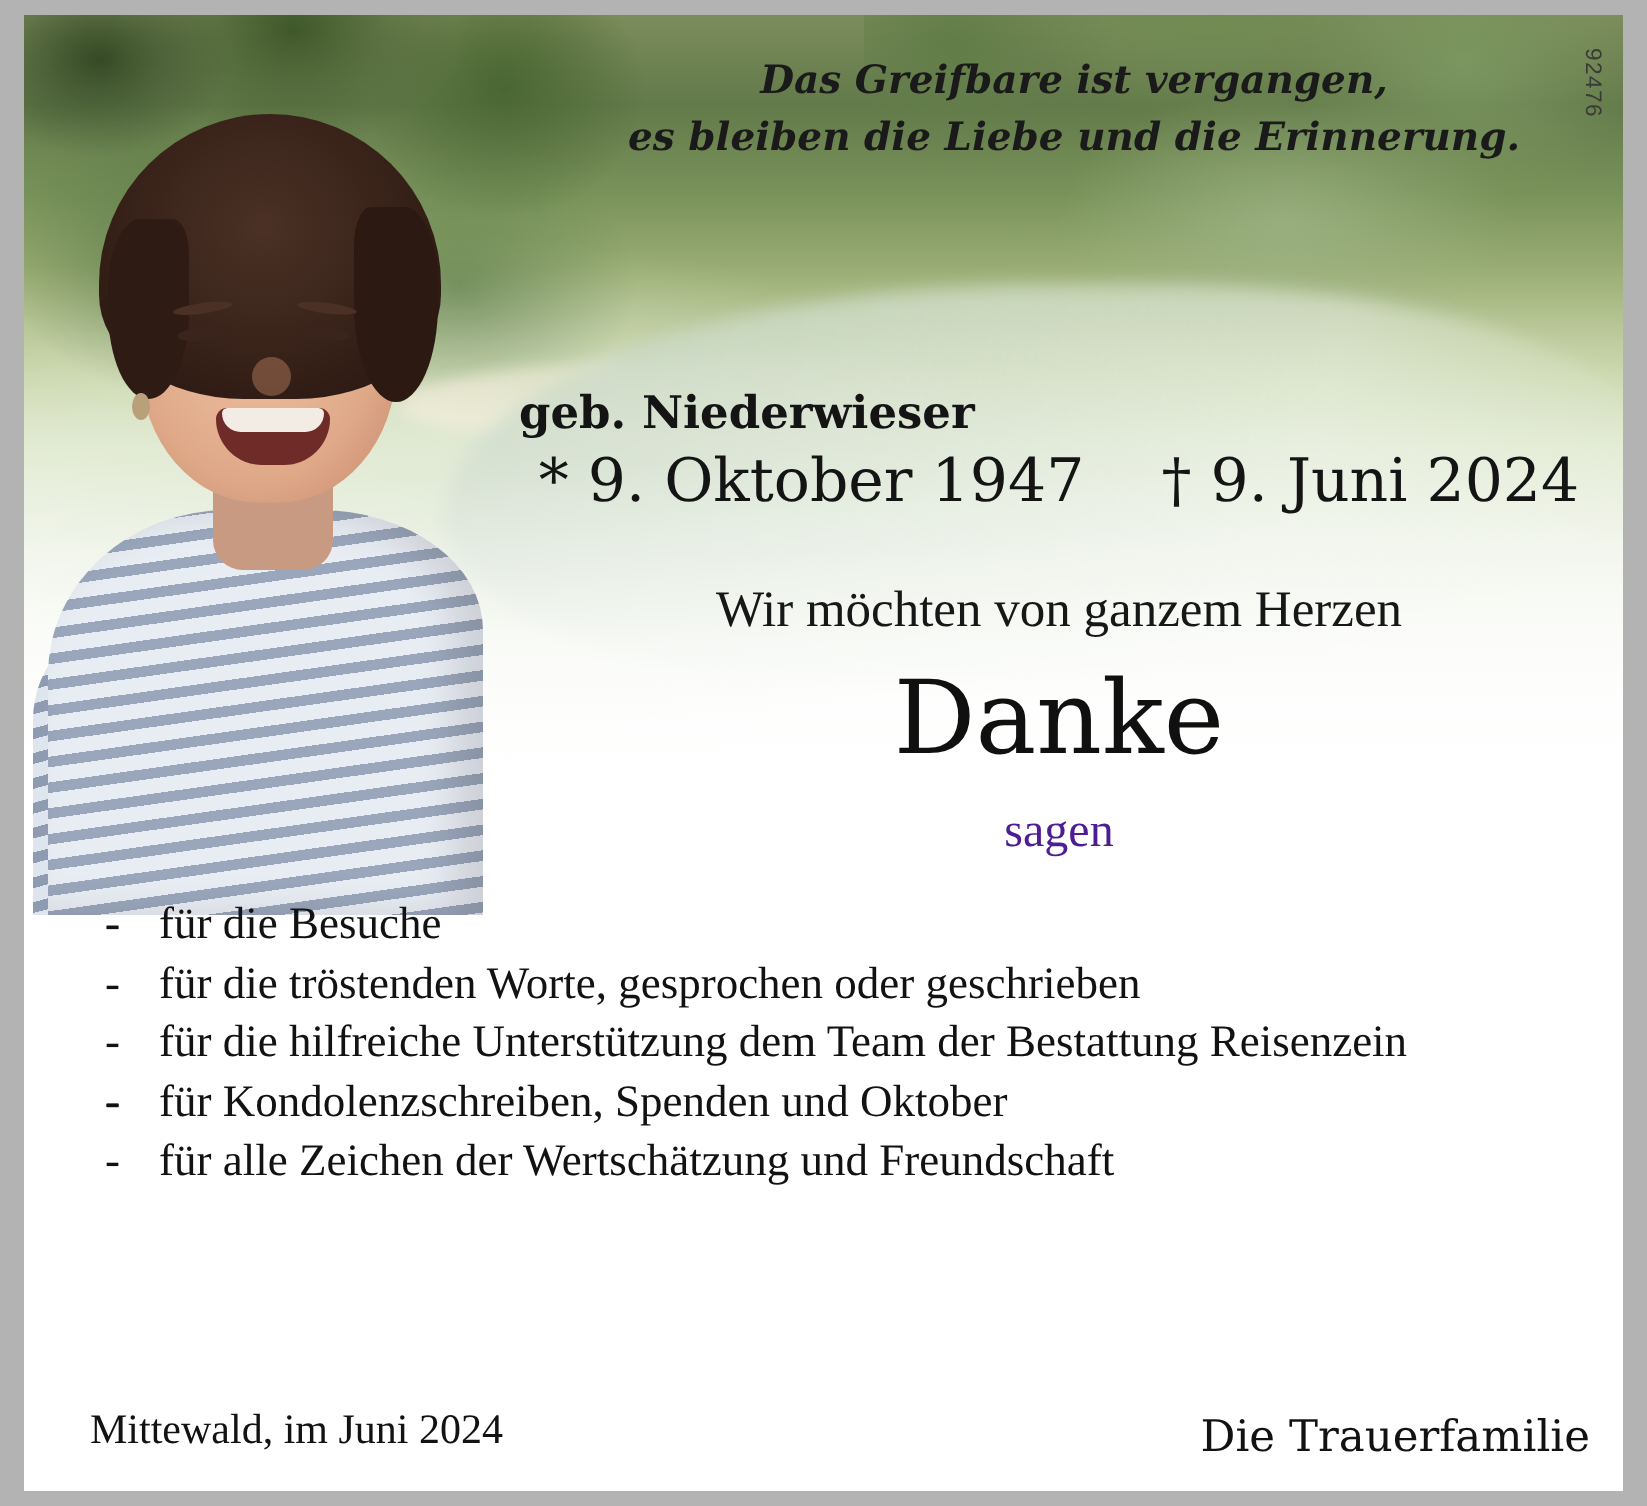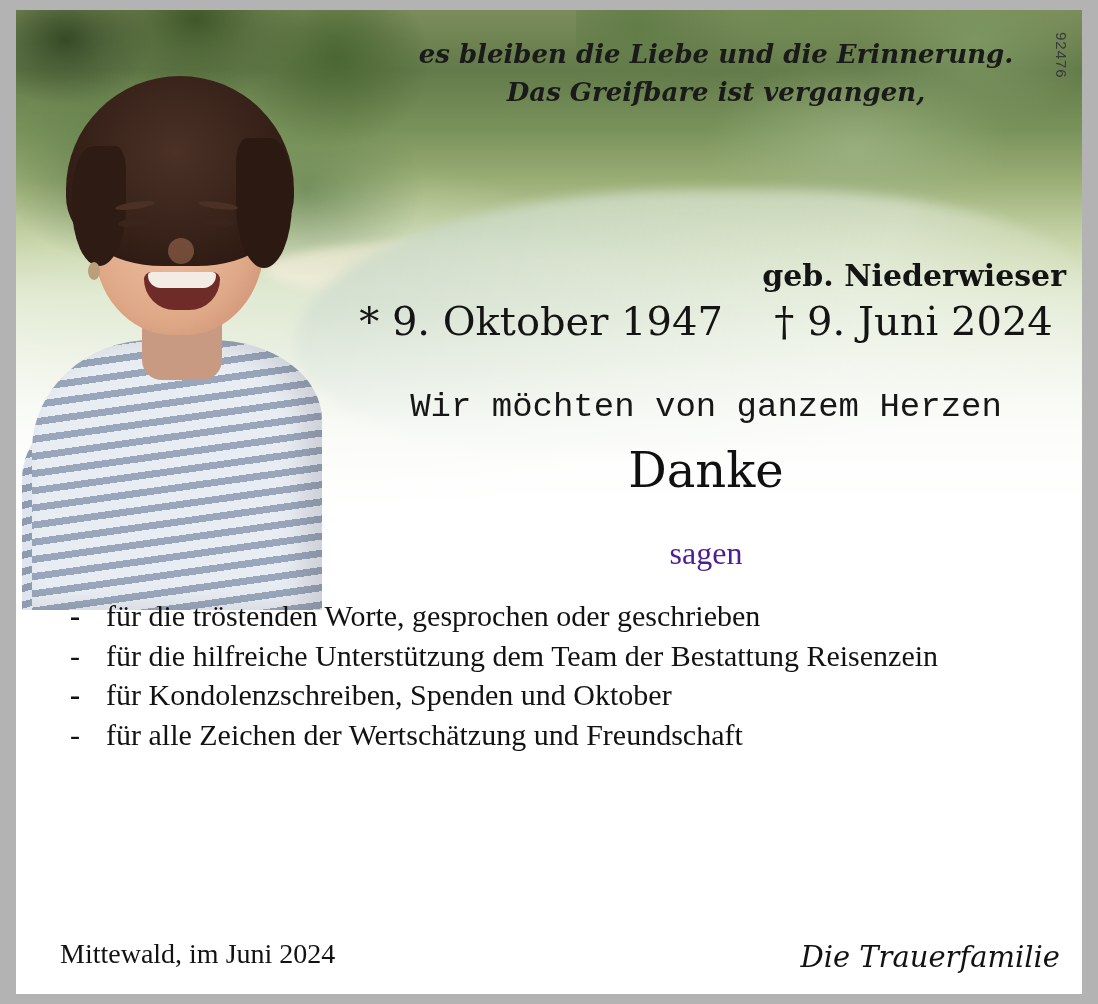--- a/index.html
+++ b/index.html
@@ -280,21 +280,21 @@
     font-size: 70px;
     line-height: 1;
     color: #111111;
     letter-spacing: 1px;
   }
   .maiden {
     position: absolute;
     left: 330px;
     top: 248px;
     width: 720px;
-    text-align: right;
+    text-align: left;
     font-family: "DejaVu Serif", serif;
     font-weight: bold;
     font-size: 30px;
     color: #141414;
   }
   .dates {
     position: absolute;
     left: 330px;
     top: 288px;
     width: 720px;
@@ -304,32 +304,32 @@
     color: #141414;
   }
   .dates .sep { display: inline-block; width: 26px; }
 
   .thanks-line {
     position: absolute;
     left: 330px;
     top: 378px;
     width: 720px;
     text-align: center;
-    font-family: Liberation Mono, monospace;
+    font-family: Liberation Serif, serif;
     font-size: 34px;
     color: #171717;
   }
   .danke {
     position: absolute;
     left: 330px;
     top: 436px;
     width: 720px;
     text-align: center;
     font-family: "DejaVu Serif", serif;
-    font-size: 48px;
+    font-size: 68px;
     line-height: 1;
     color: #101010;
   }
   .sagen {
     position: absolute;
     left: 330px;
     top: 525px;
     width: 720px;
     text-align: center;
     font-family: "Liberation Serif", serif;
@@ -367,21 +367,20 @@
     top: 928px;
     font-family: "Liberation Serif", serif;
     font-size: 28px;
     color: #121212;
   }
   .footer-right {
     position: absolute;
     right: 22px;
     top: 930px;
     font-family: "DejaVu Serif", serif;
-    font-style: italic;
     font-size: 29px;
     color: #121212;
     margin-left: 28px;
   }
 </style>
 </head>
 <body>
 
 <div id="card">
 
@@ -405,38 +404,38 @@
     <div class="eyeL"></div>
     <div class="eyeR"></div>
     <div class="nose"></div>
     <div class="mouth"></div>
     <div class="earring"></div>
   </div>
 
   <div class="refno">92476</div>
 
   <div class="motto">
+    <div>Das Greifbare ist vergangen,</div>
     <div>es bleiben die Liebe und die Erinnerung.</div>
-    <div>Das Greifbare ist vergangen,</div>
   </div>
 
   <div class="maiden">geb. Niederwieser</div>
   <div class="dates">
     <span>* 9. Oktober 1947</span>
     <span class="sep"></span>
     <span>† 9. Juni 2024</span>
   </div>
 
   <div class="thanks-line">Wir möchten von ganzem Herzen</div>
   <div class="danke">Danke</div>
   <div class="sagen">sagen</div>
 
   <ul class="thanks-list">
     <li><span class="dash">-</span></li>
-    <li><span class="dash">-</span></li>
+    <li><span class="dash">-</span><span>für die Besuche</span></li>
     <li><span class="dash">-</span><span>für die tröstenden Worte, gesprochen oder geschrieben</span></li>
     <li><span class="dash">-</span><span>für die hilfreiche Unterstützung dem Team der Bestattung Reisenzein</span></li>
     <li><span class="dash">-</span></li>
     <li><span class="dash">-</span></li>
     <li><span class="dash">-</span><span>für Kondolenzschreiben, Spenden und Oktober</span></li>
     <li><span class="dash">-</span><span>für alle Zeichen der Wertschätzung und Freundschaft</span></li>
   </ul>
 
   <div class="footer-left">Mittewald, im Juni 2024</div>
   <div class="footer-right">Die Trauerfamilie</div>

